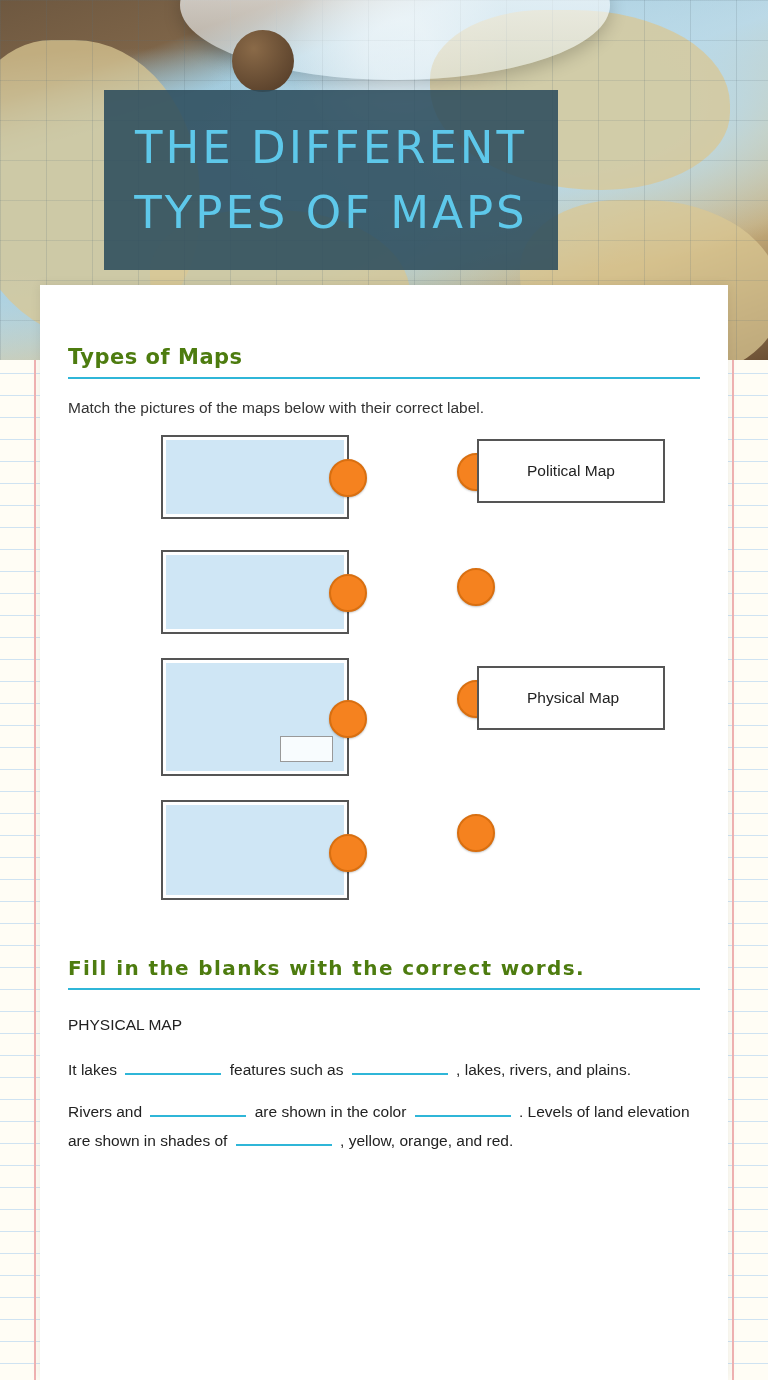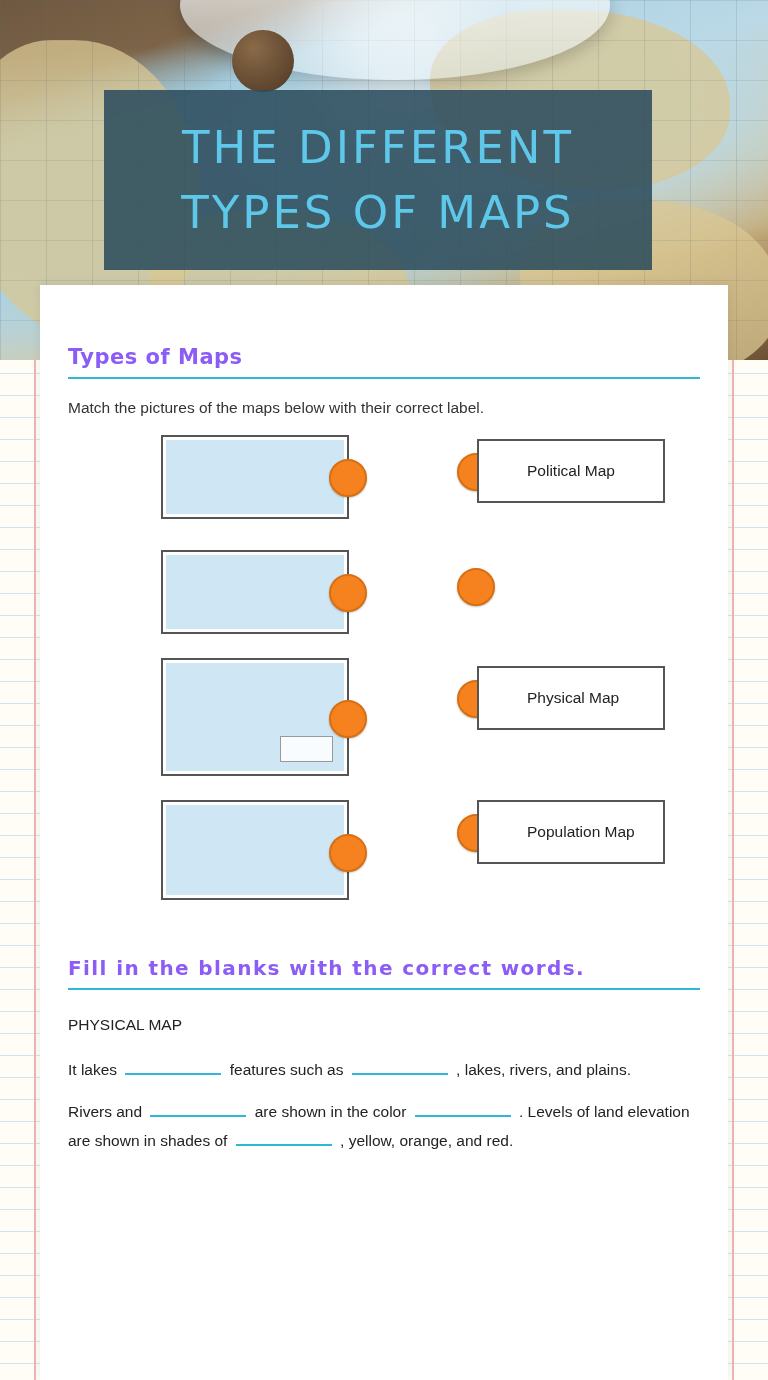--- a/index.html
+++ b/index.html
@@ -86,21 +86,21 @@
   }
   .hero-photo .grid-lines {
     position: absolute; inset: 0;
     background:
       repeating-linear-gradient(to right, rgba(90,110,120,.18) 0 1px, rgba(0,0,0,0) 1px 46px),
       repeating-linear-gradient(to bottom, rgba(90,110,120,.15) 0 1px, rgba(0,0,0,0) 1px 40px);
   }
   .hero-title-box {
     position: absolute;
     left: 104px; top: 90px;
-    width: 548px; height: 180px;
+    width: 454px; height: 180px;
     background: rgba(44,76,92,0.88);
     display: flex;
     align-items: center;
     justify-content: center;
     padding: 16px 24px;
   }
   .hero-title {
     font-family: "DejaVu Sans", sans-serif;
     color: #5ec8ea;
     font-size: 45px;
@@ -117,21 +117,21 @@
     left: 40px; top: 285px;
     width: 688px;
     min-height: 1095px;
     background: #ffffff;
     box-shadow: 0 0 10px rgba(0,0,0,.08);
     padding: 60px 28px 20px 28px;
   }
 
   .section-head {
     font-family: "DejaVu Sans", sans-serif;
-    color: #8b5cf6;
+    color: #4d7c0f;
     font-size: 21px;
     letter-spacing: .5px;
     padding-bottom: 8px;
     border-bottom: 2px solid #2fb6d8;
     margin: 0 0 20px 0;
   }
   .section-head.big {
     font-size: 20px;
     letter-spacing: 1.4px;
   }
@@ -319,21 +319,20 @@
       <div class="dot dot-right" style="top:22px;"></div>
       <div class="label-card" style="top:8px;">Physical Map</div>
     </div>
 
     <div class="match-row" style="height:110px; margin-top:8px;">
       <div class="img-card" style="height:100px;">
         <div class="thumb t-resource"></div>
       </div>
       <div class="dot dot-left" style="top:34px;"></div>
       <div class="dot dot-right" style="top:14px;"></div>
-      <div class="label-card" style="top:0px;">Population Map</div>
     </div>
 
   </div>
 
   <div class="fib">
     <h2 class="section-head big">Fill in the blanks with the correct words.</h2>
 
     <p class="cap">PHYSICAL MAP</p>
 
     <p>

